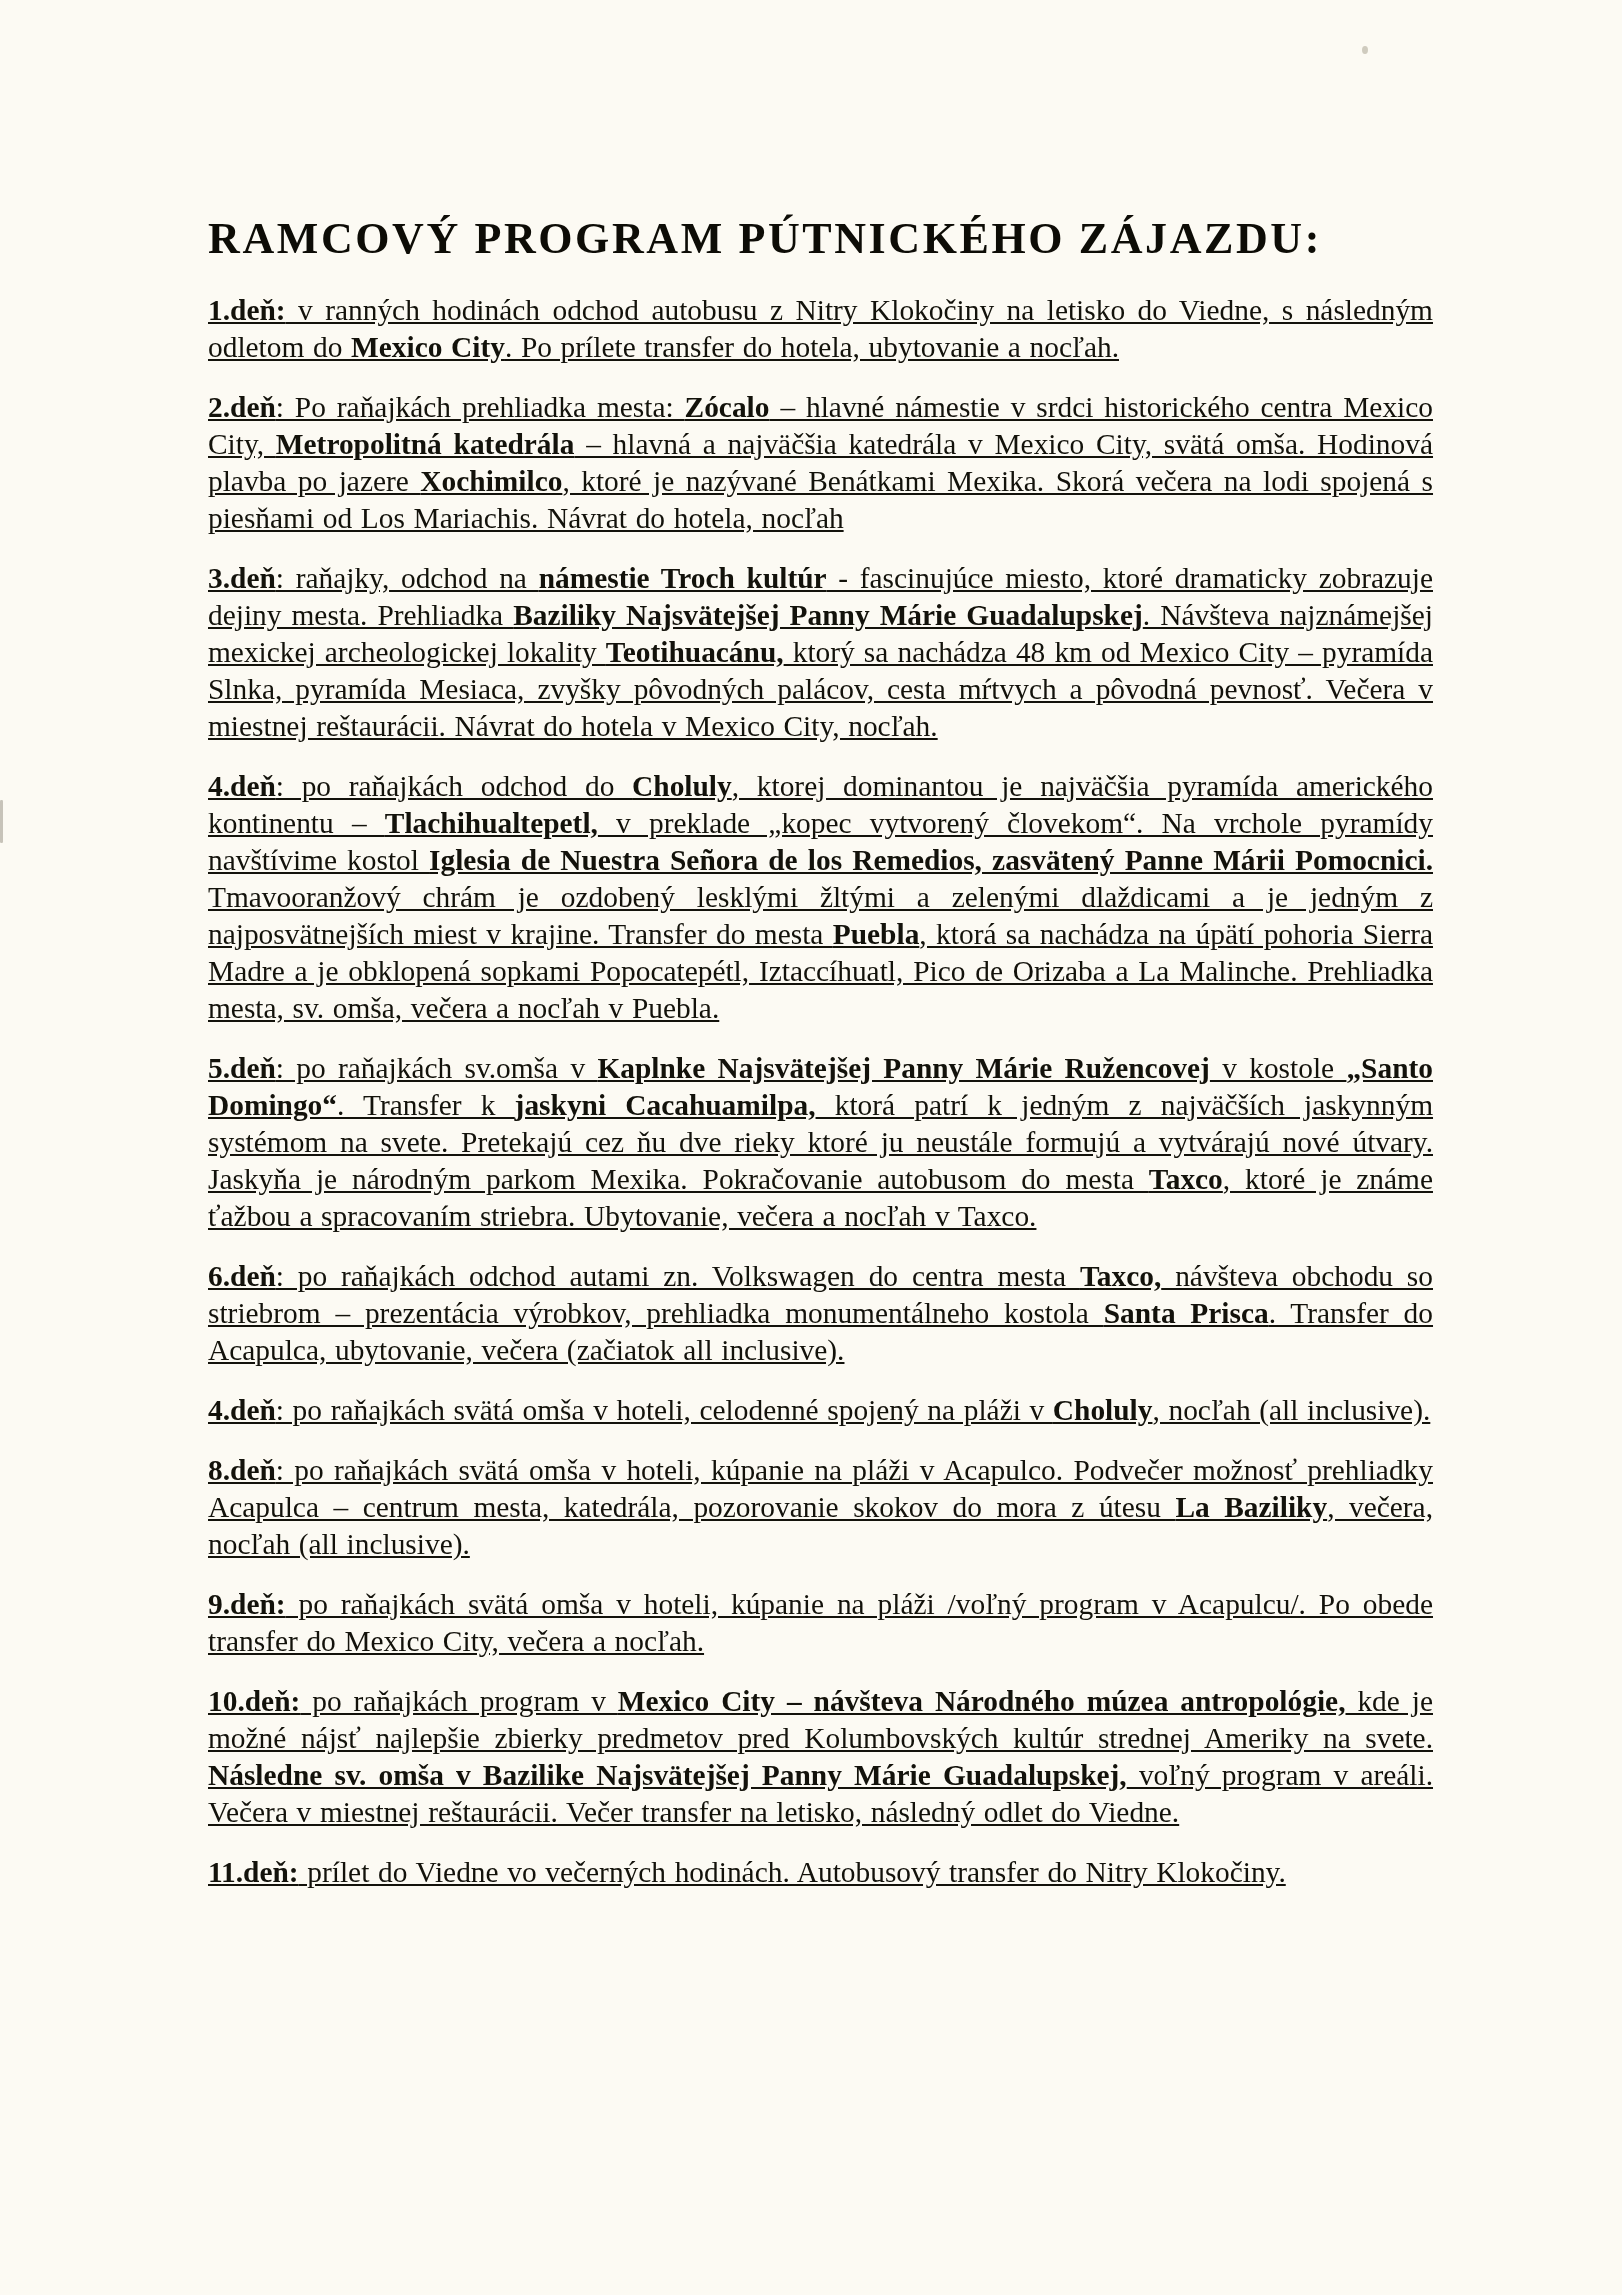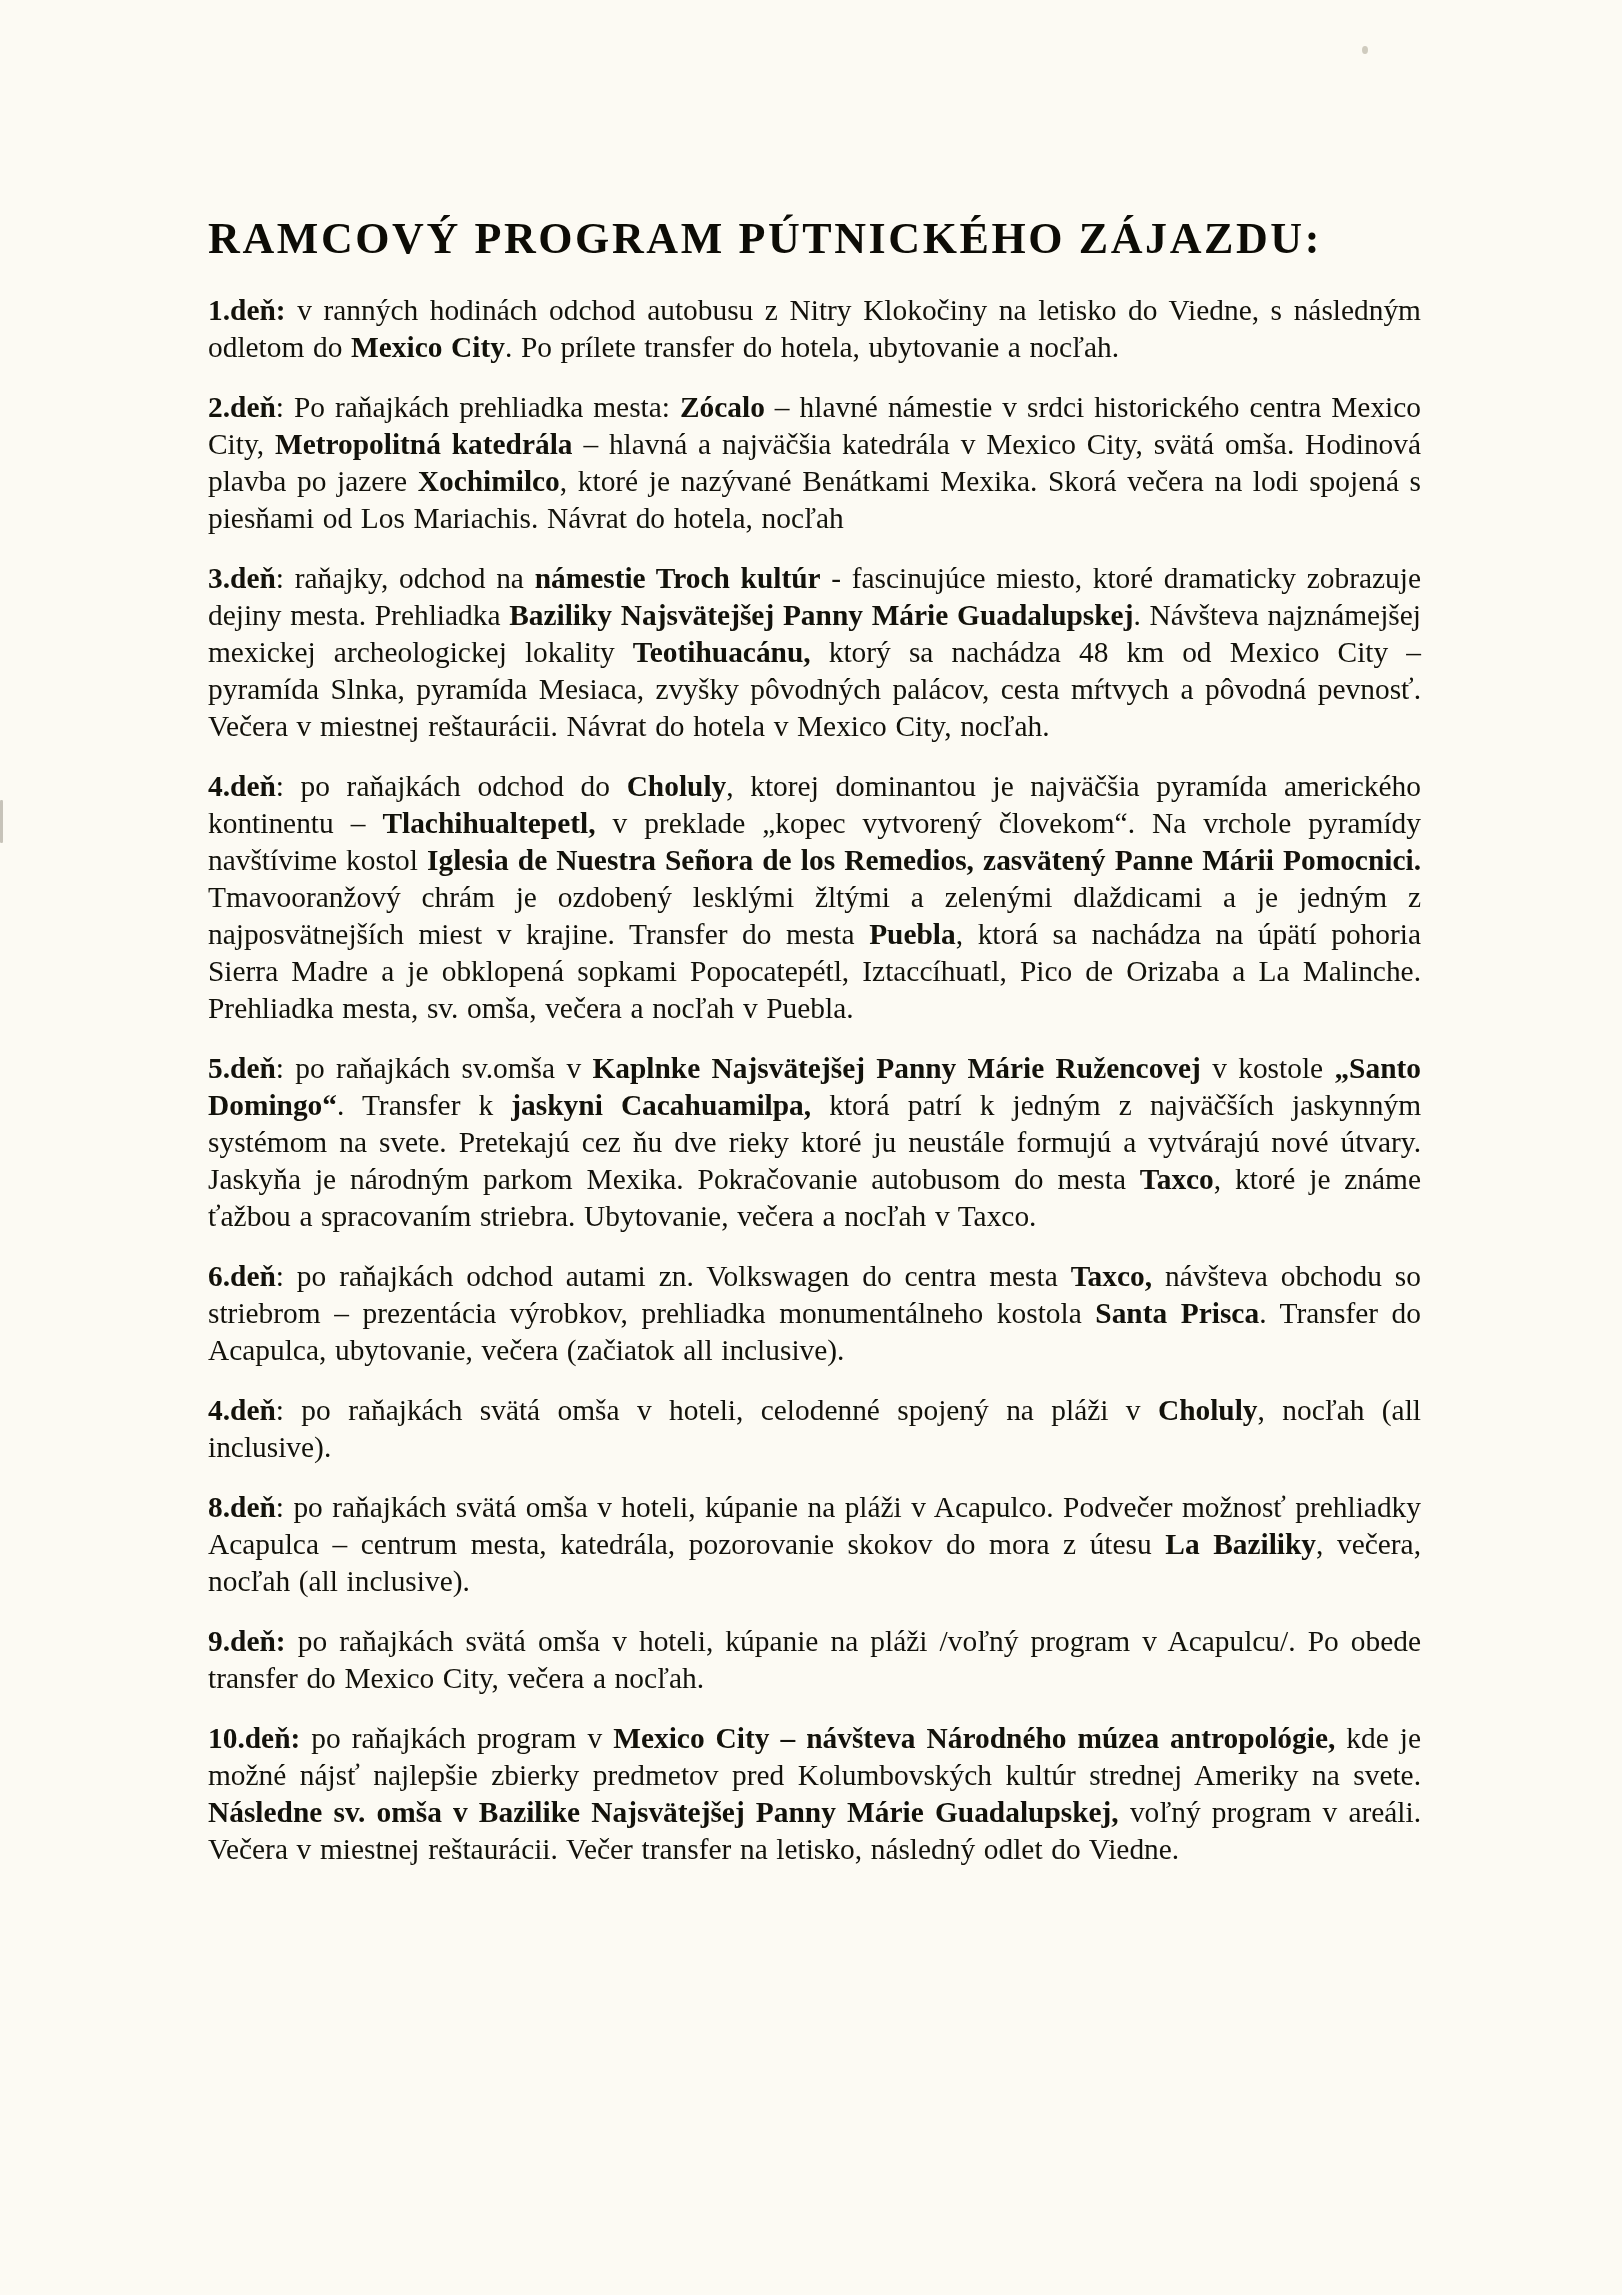--- a/index.html
+++ b/index.html
@@ -35,22 +35,23 @@
     position: absolute;
     left: 208px;
     top: 292px;
     width: 1225px;
     font-size: 29.4px;
     line-height: 37px;
     text-align: justify;
     color: #13120b;
   }
   .para {
-    margin: 0 12px 23px 0;
+    margin: 0 0 23px 0;
     word-spacing: 1.3px;
+    text-decoration: underline;
   }
   .seg { font-weight: 400; }
   .seg.bold { font-weight: 700; }
   
   .artifact {
     position: absolute;
     background: #b9b5aa;
   }
   .artifact.edge-line {
     left: 0;
@@ -80,18 +81,19 @@
       <p class="para"><span class="seg bold">1.deň:</span><span class="seg"> v ranných hodinách odchod autobusu z Nitry Klokočiny na letisko do Viedne, s následným odletom do </span><span class="seg bold">Mexico City</span><span class="seg">. Po prílete transfer do hotela, ubytovanie a nocľah.</span></p>
       <p class="para"><span class="seg bold">2.deň</span><span class="seg">: Po raňajkách prehliadka mesta: </span><span class="seg bold">Zócalo</span><span class="seg"> – hlavné námestie v srdci historického centra Mexico City, </span><span class="seg bold">Metropolitná katedrála</span><span class="seg"> – hlavná a najväčšia katedrála v Mexico City, svätá omša. Hodinová plavba po jazere </span><span class="seg bold">Xochimilco</span><span class="seg">, ktoré je nazývané Benátkami Mexika. Skorá večera na lodi spojená s piesňami od Los Mariachis. Návrat do hotela,  nocľah</span></p>
       <p class="para"><span class="seg bold">3.deň</span><span class="seg">: raňajky, odchod na </span><span class="seg bold">námestie Troch kultúr</span><span class="seg"> - fascinujúce miesto, ktoré dramaticky zobrazuje dejiny mesta. Prehliadka </span><span class="seg bold">Baziliky Najsvätejšej Panny Márie Guadalupskej</span><span class="seg">. Návšteva najznámejšej mexickej archeologickej lokality </span><span class="seg bold">Teotihuacánu,</span><span class="seg"> ktorý sa nachádza 48 km od Mexico City – pyramída Slnka, pyramída Mesiaca, zvyšky pôvodných palácov, cesta mŕtvych a pôvodná pevnosť. Večera v miestnej reštaurácii.  Návrat do hotela v Mexico City, nocľah.</span></p>
       <p class="para"><span class="seg bold">4.deň</span><span class="seg">:  po raňajkách odchod do </span><span class="seg bold">Choluly</span><span class="seg">, ktorej dominantou je najväčšia pyramída amerického kontinentu – </span><span class="seg bold">Tlachihualtepetl,</span><span class="seg"> v preklade „kopec vytvorený človekom“. Na vrchole pyramídy navštívime kostol </span><span class="seg bold">Iglesia de Nuestra Señora de los Remedios, zasvätený Panne Márii Pomocnici.</span><span class="seg">  Tmavooranžový chrám je ozdobený lesklými žltými a zelenými dlaždicami a je jedným z najposvätnejších miest v krajine. Transfer do mesta </span><span class="seg bold">Puebla</span><span class="seg">, ktorá sa nachádza na úpätí pohoria Sierra Madre a je obklopená sopkami Popocatepétl, Iztaccíhuatl, Pico de Orizaba a La Malinche. Prehliadka mesta, sv. omša, večera a nocľah v Puebla.</span></p>
       <p class="para"><span class="seg bold">5.deň</span><span class="seg">: po raňajkách sv.omša v </span><span class="seg bold">Kaplnke Najsvätejšej Panny Márie Ružencovej</span><span class="seg"> v kostole </span><span class="seg bold">„Santo Domingo“</span><span class="seg">. Transfer k </span><span class="seg bold">jaskyni Cacahuamilpa,</span><span class="seg"> ktorá patrí k jedným  z najväčších jaskynným systémom na svete. Pretekajú cez ňu dve rieky ktoré ju neustále formujú a vytvárajú nové útvary. Jaskyňa je národným parkom Mexika. Pokračovanie autobusom do mesta  </span><span class="seg bold">Taxco</span><span class="seg">, ktoré je známe ťažbou a spracovaním striebra. Ubytovanie, večera a nocľah v Taxco.</span></p>
       <p class="para"><span class="seg bold">6.deň</span><span class="seg">: po raňajkách odchod autami zn. Volkswagen do centra mesta </span><span class="seg bold">Taxco,</span><span class="seg"> návšteva obchodu so striebrom – prezentácia výrobkov, prehliadka monumentálneho kostola </span><span class="seg bold">Santa Prisca</span><span class="seg">. Transfer do Acapulca, ubytovanie, večera (začiatok all inclusive).</span></p>
       <p class="para"><span class="seg bold">4.deň</span><span class="seg">: po raňajkách svätá omša v hoteli, celodenné spojený na pláži v </span><span class="seg bold">Choluly</span><span class="seg">, nocľah (all inclusive).</span></p>
       <p class="para"><span class="seg bold">8.deň</span><span class="seg">: po raňajkách svätá omša v hoteli, kúpanie na pláži v Acapulco. Podvečer možnosť prehliadky Acapulca – centrum mesta, katedrála, pozorovanie skokov do mora z útesu </span><span class="seg bold">La Baziliky</span><span class="seg">, večera, nocľah (all inclusive).</span></p>
       <p class="para"><span class="seg bold">9.deň:</span><span class="seg"> po raňajkách svätá omša v hoteli, kúpanie na pláži /voľný program v Acapulcu/.  Po obede transfer do Mexico City, večera a nocľah.</span></p>
       <p class="para"><span class="seg bold">10.deň:</span><span class="seg"> po raňajkách program v </span><span class="seg bold">Mexico City – návšteva Národného múzea antropológie,</span><span class="seg"> kde je možné nájsť najlepšie zbierky predmetov pred Kolumbovských kultúr strednej Ameriky na svete. </span><span class="seg bold">Následne sv. omša v  Bazilike Najsvätejšej Panny Márie Guadalupskej,</span><span class="seg"> voľný program v areáli. Večera v miestnej reštaurácii. Večer transfer na letisko, následný odlet do Viedne.</span></p>
+      <p class="para"><span class="seg bold">11.deň:</span><span class="seg"> prílet do Viedne vo večerných hodinách. Autobusový transfer do Nitry Klokočiny.</span></p>
     </div>
 
   <div class="artifact edge-line"></div>
   <div class="artifact speck"></div>
 </div>
 
 
 </body></html>

